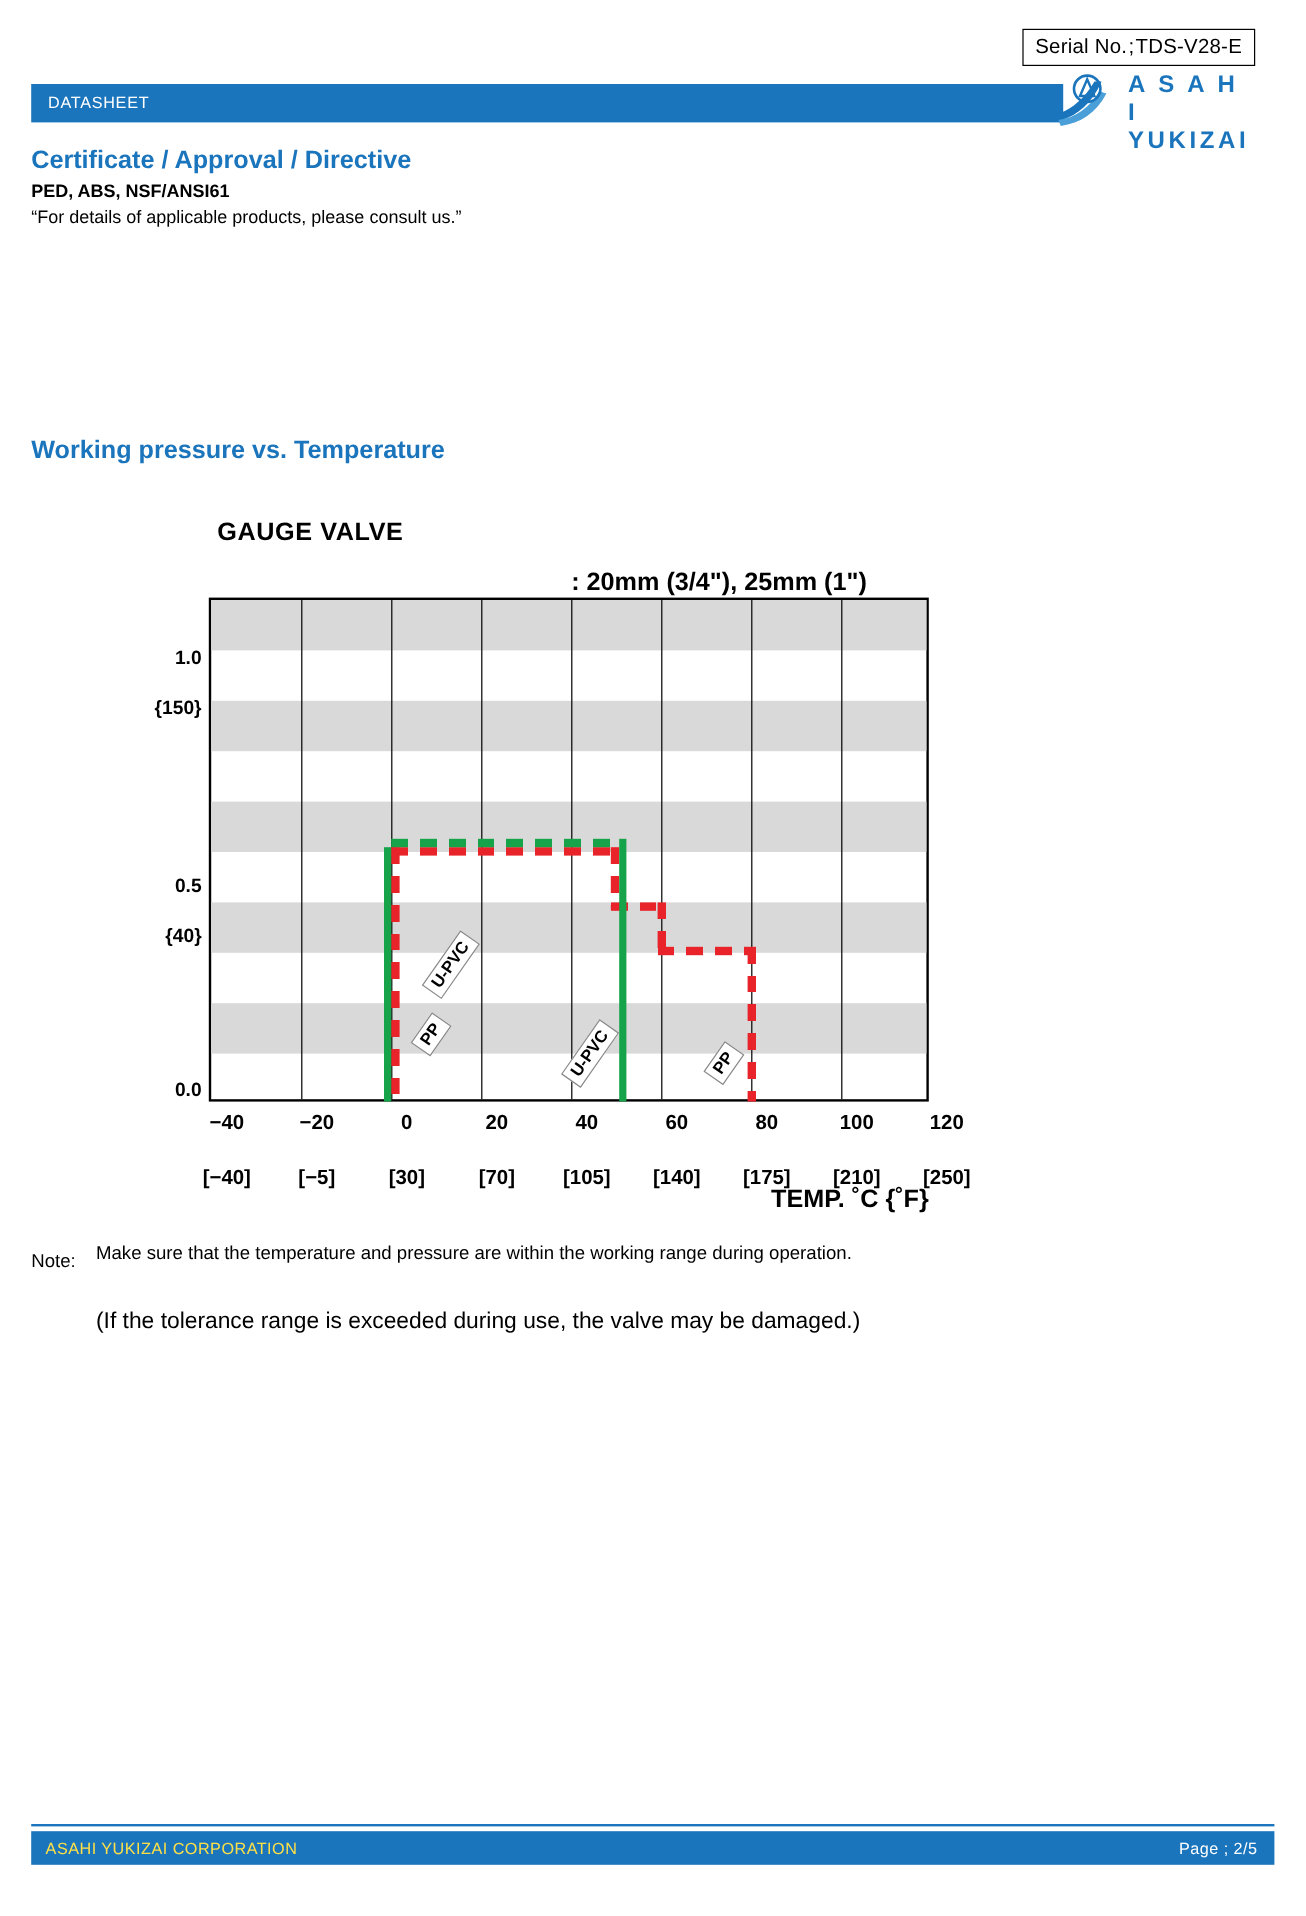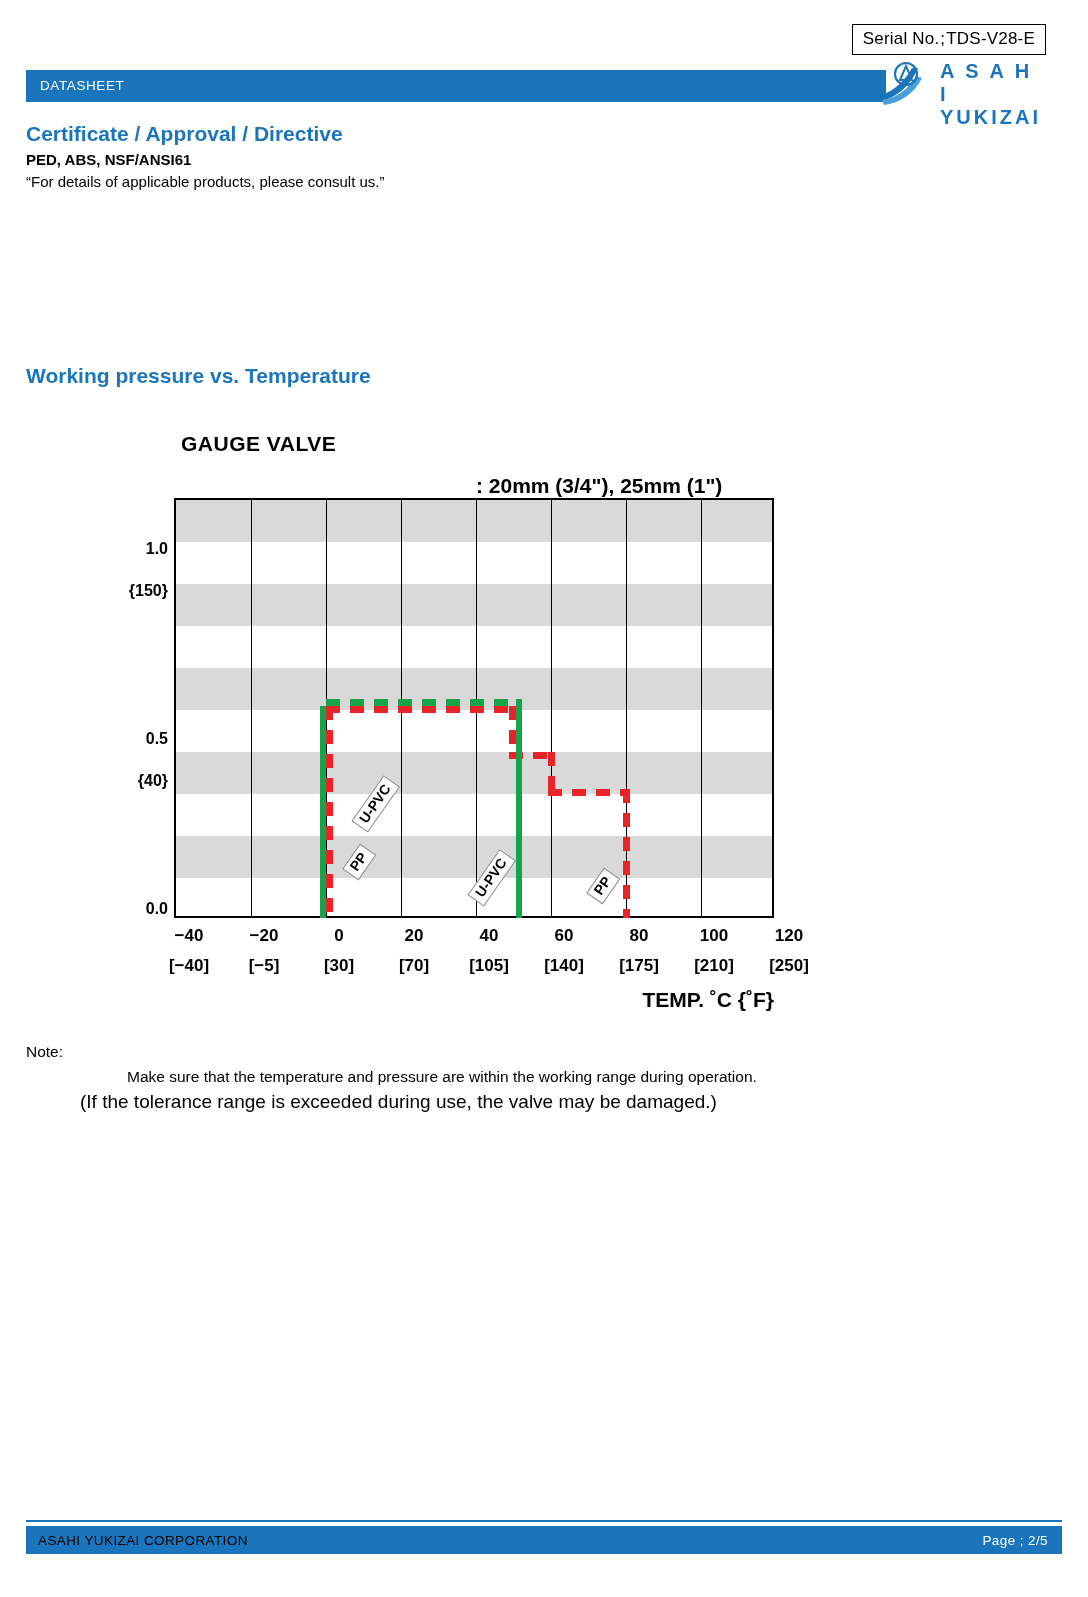--- a/index.html
+++ b/index.html
@@ -188,20 +188,21 @@
     width: 90px;
     font-size: 17px;
     font-weight: bold;
   }
   .xtick2 {
     position: absolute;
     text-align: center;
     width: 90px;
     font-size: 17px;
     font-weight: bold;
+    margin-top: 16px;
   }
   .xaxis-title {
     position: absolute;
     left: 148px;
     top: 568px;
     width: 600px;
     text-align: right;
     font-size: 21px;
     font-weight: bold;
   }
@@ -239,23 +240,22 @@
   
   .note-label {
     position: absolute;
     left: 26px;
     top: 1043px;
     font-size: 15.5px;
   }
   .note-l1 {
     position: absolute;
     left: 80px;
-    top: 1068px;
+    top: 1036px;
     font-size: 15.5px;
-    margin-left: 47px;
   }
   .note-l2 {
     position: absolute;
     left: 80px;
     top: 1091px;
     font-size: 19px;
   }
 
   
   .footer-line {
@@ -271,21 +271,21 @@
     left: 26px;
     top: 1526px;
     width: 1036px;
     height: 28px;
     background: #1b75bc;
   }
   .footer-band .left {
     position: absolute;
     left: 12px;
     top: 7px;
-    color: #000000;
+    color: #fde047;
     font-size: 13.5px;
     letter-spacing: 0.4px;
   }
   .footer-band .right {
     position: absolute;
     right: 14px;
     top: 7px;
     color: #fff;
     font-size: 13.5px;
     letter-spacing: 0.4px;

